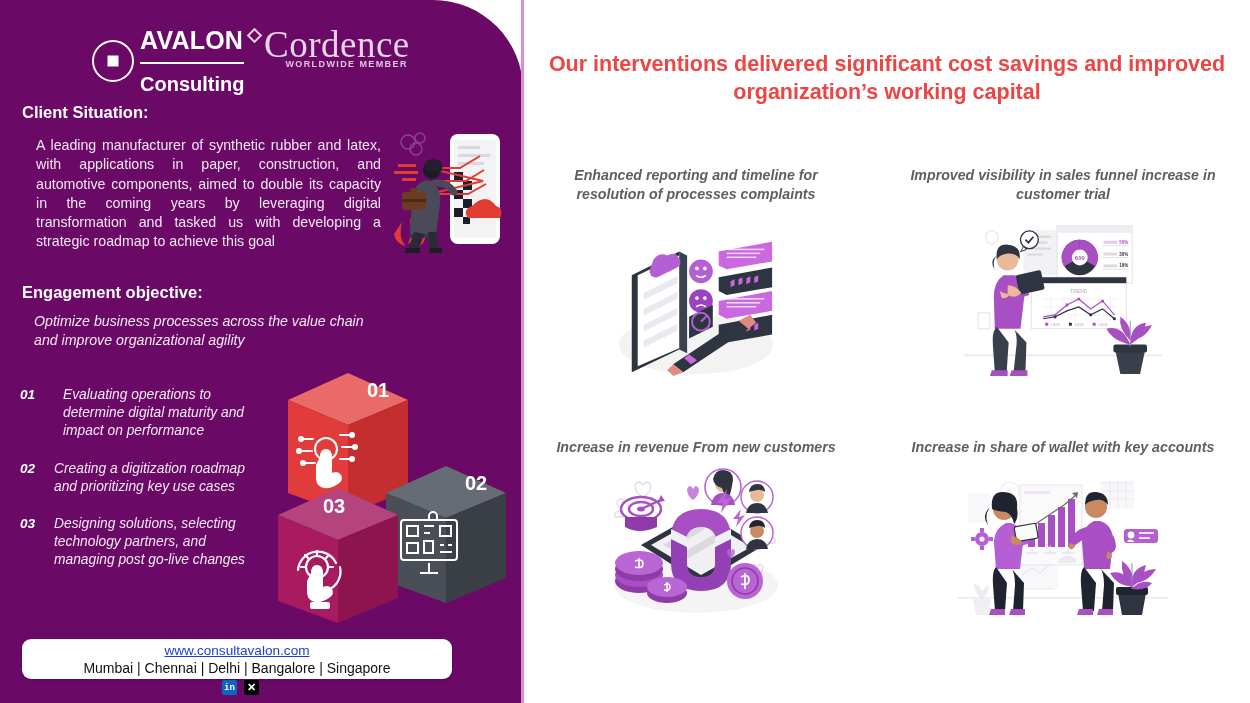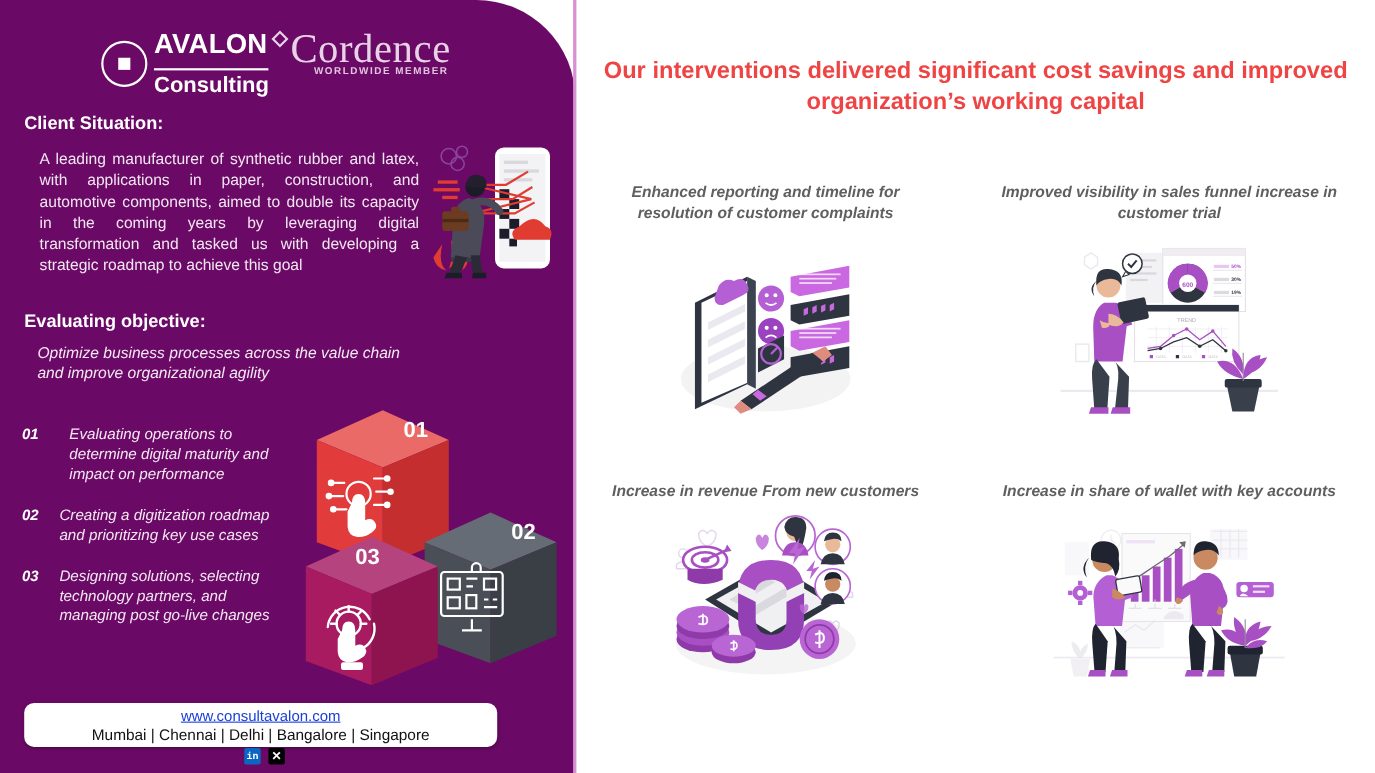--- a/index.html
+++ b/index.html
@@ -34,21 +34,21 @@
   }
   .av-circle::after{
     content:""; position:absolute; left:50%; top:50%;
     width:11px; height:11px; background:#ffffff; transform:translate(-50%,-50%);
   }
   .av-words{ display:flex; flex-direction:column; line-height:1; }
   .av-top{
     color:#fff; font-weight:bold; font-size:25px; letter-spacing:.2px;
     border-bottom:2.2px solid #fff; padding-bottom:9px;
   }
-  .av-bot{ color:#fff; font-weight:bold; font-size:20px; padding-top:4px; }
+  .av-bot{ color:#fff; font-weight:bold; font-size:20px; padding-top:10px; }
 
   #cordence-logo{ position:absolute; left:155px; top:0px; }
   .cd-diamond{
     position:absolute; left:2px; top:4px; width:11px; height:11px;
     border:2.2px solid #e8d2e6; transform:rotate(45deg);
   }
   .cd-name{
     font-family:"Liberation Serif", serif; color:#e8d2e6;
     font-size:37px; line-height:1; padding-left:17px; letter-spacing:.5px;
   }
@@ -201,21 +201,21 @@
       <path d="M42 122 h12 v5 H41z" fill="#1c1c28"></path>
       <path d="M44 58 q14-4 22 8" stroke="#4a4a58" stroke-width="7" fill="none" stroke-linecap="round"></path>
       <circle cx="44" cy="44" r="9" fill="#1c1c28"></circle>
       <path d="M36 44 q0-12 10-11 q10 1 8 12z" fill="#241f2e"></path>
       <rect x="14" y="66" width="24" height="18" rx="3" fill="#6b3b22"></rect>
       <rect x="22" y="62" width="8" height="5" rx="2" fill="#6b3b22"></rect>
       <rect x="14" y="73" width="24" height="3" fill="#4d2a18"></rect>
     </svg>
   </div>
 
-  <div class="panel-heading" id="engagement-heading">Evaluating objective:</div>
+  <div class="panel-heading" id="engagement-heading">Engagement objective:</div>
   <div id="engagement-body">Optimize business processes across the value chain and improve organizational agility</div>
 
   <div id="steps-list">
     <div class="step-row">
       <span class="step-num">01</span>
       <span class="step-text">Evaluating operations to determine digital maturity and impact on performance</span>
     </div>
     <div class="step-row">
       <span class="step-num">02</span>
       <span class="step-text">Creating a digitization roadmap and prioritizing key use cases</span>
@@ -292,21 +292,21 @@
   </div>
 
 </div>
 <div id="left-panel-edge"></div>
 
 <div id="right-section">
 
   <div id="right-title">Our interventions delivered significant cost savings and improved organization’s working capital</div>
 
   <div class="outcome" id="outcome-0">
-    <div class="outcome-caption">Enhanced reporting and timeline for resolution of customer complaints</div>
+    <div class="outcome-caption">Enhanced reporting and timeline for resolution of processes complaints</div>
     <div class="outcome-art">
       <svg viewBox="0 0 190 170" width="100%" height="100%" preserveAspectRatio="xMidYMid meet">
         <ellipse cx="95" cy="130" rx="78" ry="30" fill="#f3f3f3"></ellipse>
         <g>
           <polygon points="30,60 78,36 78,135 30,158" fill="#2e3440"></polygon>
           <polygon points="36,60 82,38 82,132 36,152" fill="#fff"></polygon>
           <polygon points="78,36 86,40 86,139 78,135" fill="#3b4250"></polygon>
           <g fill="#e9e9ef">
             <polygon points="42,78 76,61 76,68 42,85"></polygon>
             <polygon points="42,94 76,77 76,84 42,101"></polygon>

